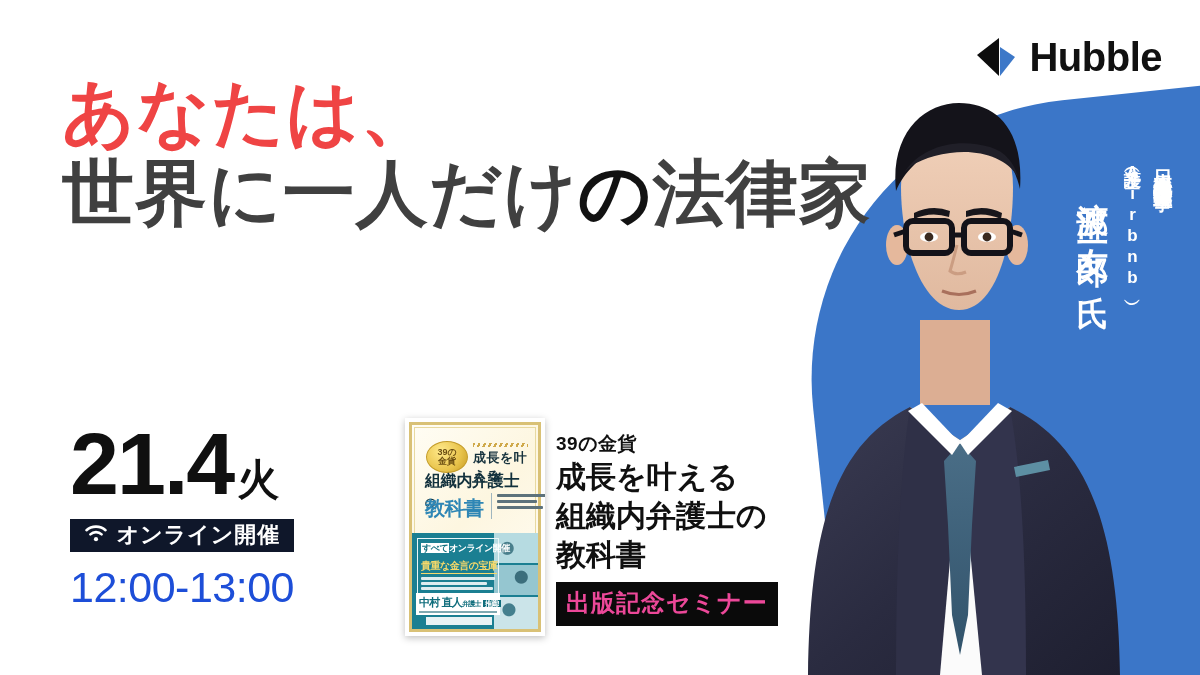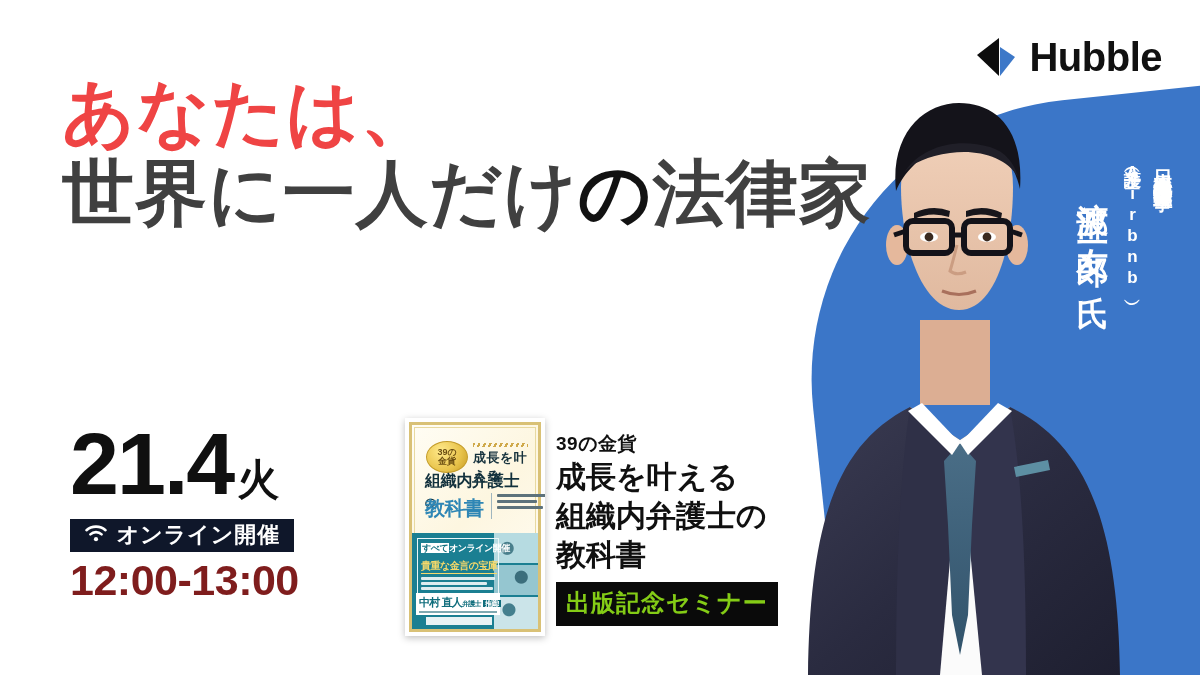--- a/index.html
+++ b/index.html
@@ -55,21 +55,21 @@
   .online-badge {
     margin-top:14px;
     background:#0f172a;
     color:#fff;
     height:33px;
     display:flex; align-items:center; justify-content:center; gap:9px;
     font-size:22px; font-weight:700; letter-spacing:1px;
     width:224px;
   }
   .wifi-icon { display:block; }
-  .time-text { margin-top:7px; font-size:43px; font-weight:700; color:#7f1d1d; letter-spacing:-0.5px; line-height:1; }
+  .time-text { margin-top:14px; font-size:43px; font-weight:400; color:#1d4ed8; letter-spacing:-0.5px; line-height:1; }
 
   
   .book { position:absolute; left:405px; top:418px; width:140px; height:218px;
           background:#ffffff; box-shadow:0 2px 7px rgba(0,0,0,.25); overflow:hidden; }
   .book-frame { position:absolute; inset:4px; border:3px solid #d9c176;
                 background:linear-gradient(135deg,#fffdf4 0%,#fdf6e0 45%,#fffdf6 100%); }
   .book-frame:before {
     content:""; position:absolute; inset:2px; border:1px solid #e8d9a0;
   }
   .bk-top { position:absolute; left:9px; top:10px; right:8px; height:108px; }
@@ -124,21 +124,21 @@
   .obi-rec-l em { font-style:normal; font-size:7px; }
   .obi-rec-badge { background:#0f6d7c; color:#fff; font-size:7px; padding:0 2px; }
   .obi-rec-s { margin-top:1px; height:2px; width:78px; background:#7fa9b1; }
   .obi-pub { position:absolute; left:14px; bottom:4px; width:66px; height:8px; background:rgba(255,255,255,.9); }
 
   
   .book-text { position:absolute; left:556px; top:412px; width:230px;margin-top:20px; }
   .bt-small { font-size:19px; font-weight:700; color:#101010; letter-spacing:0.5px; line-height:1.3; }
   .bt-big { font-size:30px; font-weight:700; color:#101010; letter-spacing:0px; line-height:1.30; white-space:nowrap; }
   .seminar-badge {
-    display:inline-block; margin-top:8px; background:#0a0a0a; color:#84cc16;
+    display:inline-block; margin-top:8px; background:#0a0a0a; color:#ec4899;
     font-size:24px; font-weight:700; letter-spacing:1px; padding:5px 10px 7px;
   }
 
   
   .photo { position:absolute; left:800px; top:95px; width:330px; height:580px; }
   .photo svg { display:block; }
 
   
   .sp-text {
     position:absolute; right:24px; top:155px;

